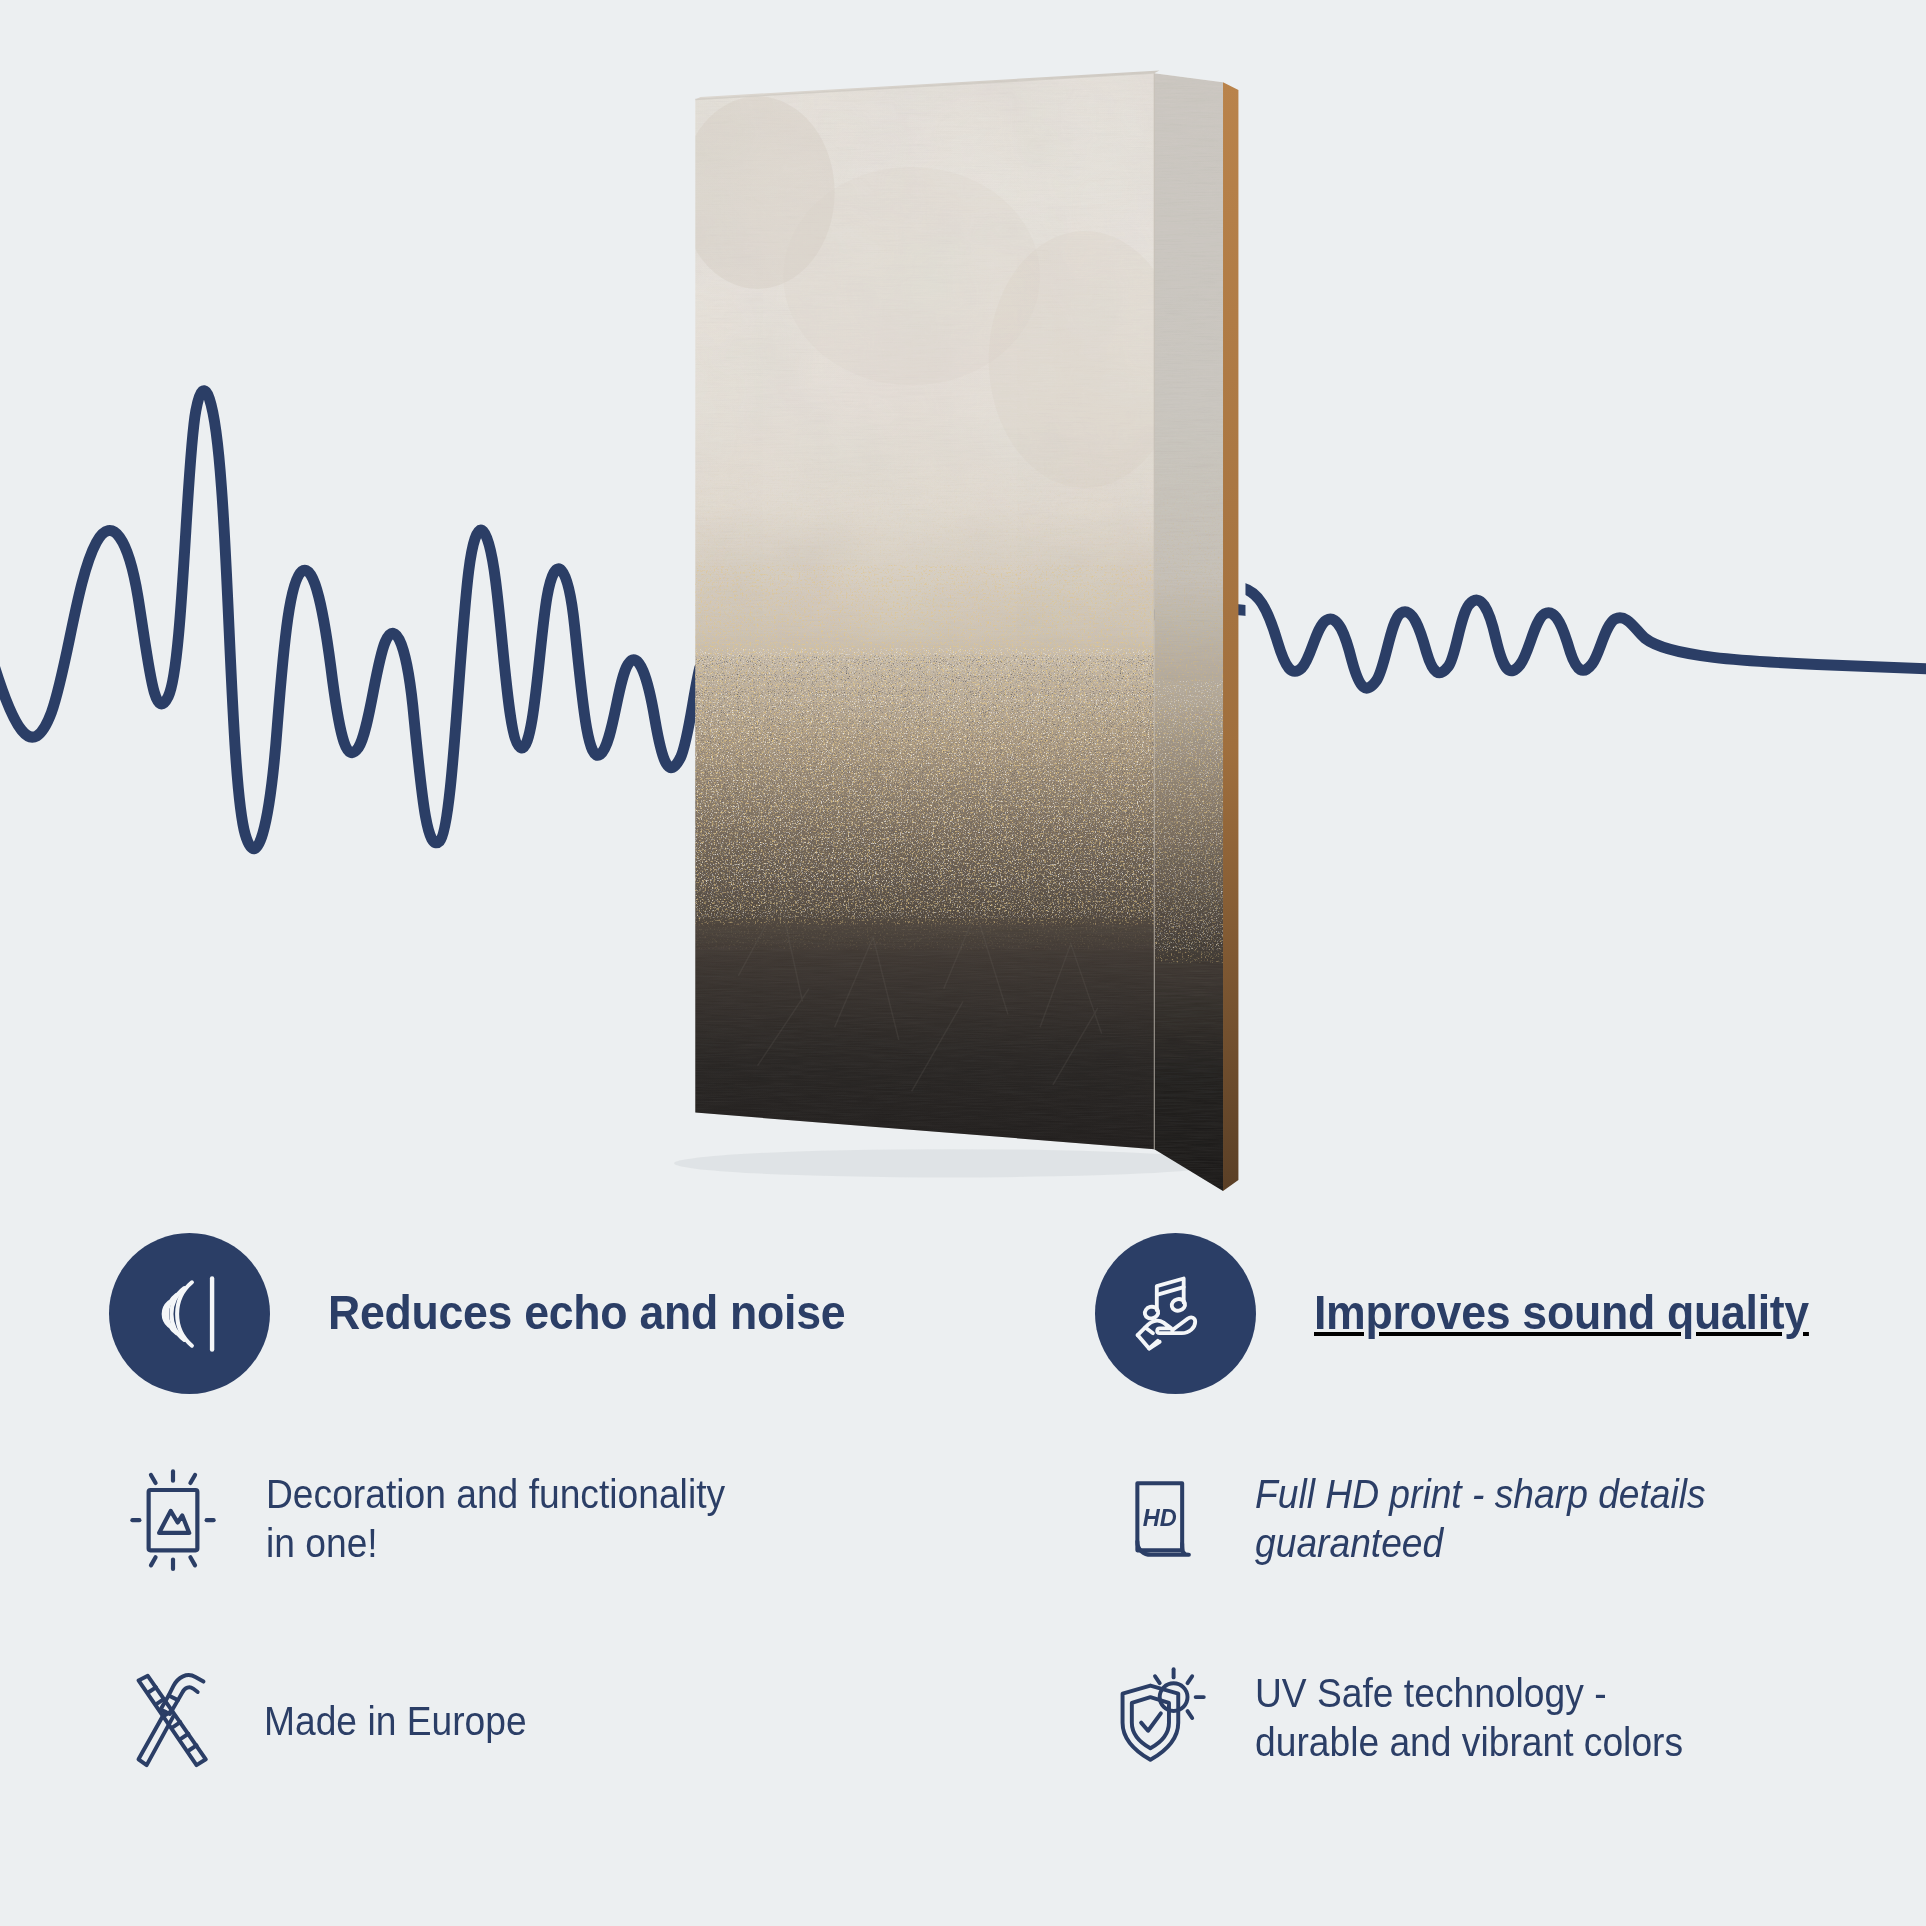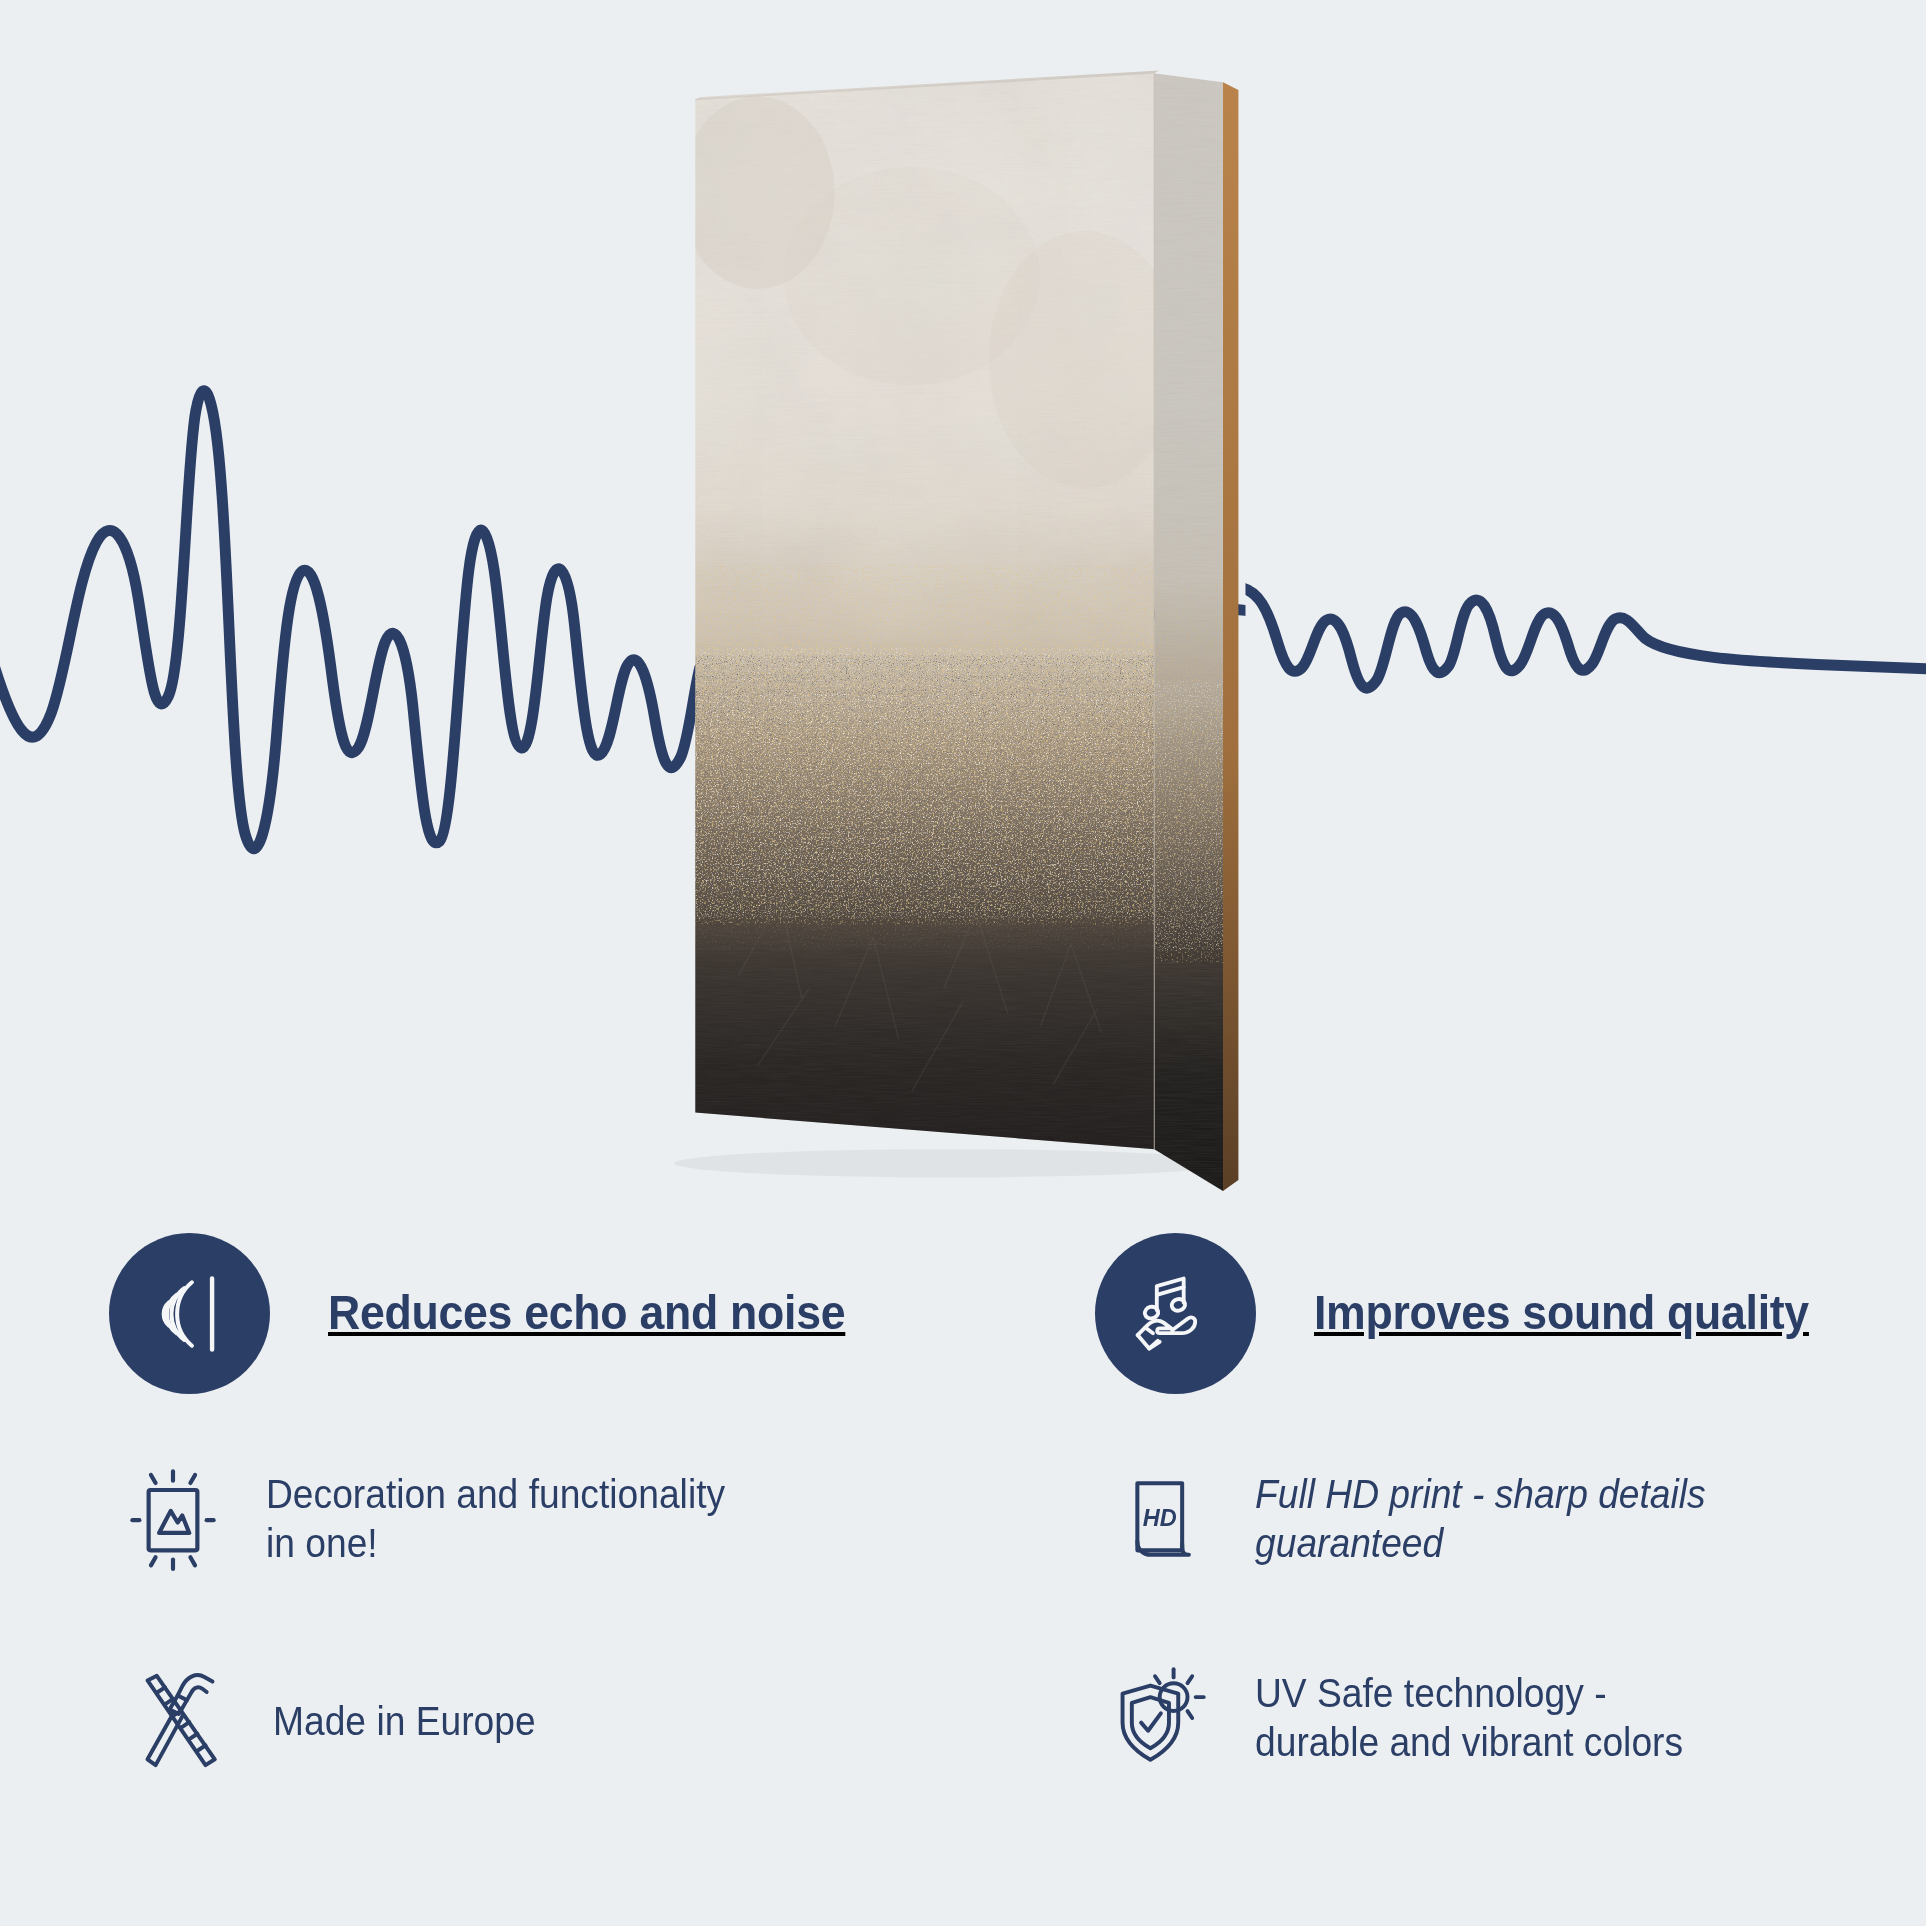--- a/index.html
+++ b/index.html
@@ -296,21 +296,21 @@
 
       <rect x="1083" y="100" width="750" height="1740" fill="url(#frontGrad)" opacity="0.12"></rect>
     </g>
 
     <line x1="1798" y1="114" x2="1798" y2="1790" stroke="#b9b2a8" stroke-width="2" opacity="0.6"></line>
     <line x1="1083" y1="155" x2="1798" y2="114" stroke="#cdc8c0" stroke-width="2" opacity="0.7"></line>
   </svg>
 
   <div class="features">
 
-    <div class="badge-row" style="left:109px;top:13px;text-decoration:underline;">
+    <div class="badge-row" style="left:109px;top:13px;">
       <div class="badge-circle">
         <svg width="96" height="96" viewBox="0 0 100 100">
           <g fill="none" stroke="#f4f6f8" stroke-width="4.2" stroke-linecap="round">
             <path d="M28 38 A16 16 0 0 0 28 62"></path>
             <path d="M36 30 A25 25 0 0 0 36 70"></path>
             <path d="M44 23 A34 34 0 0 0 44 77"></path>
             <path d="M52 17 A43 43 0 0 0 52 83"></path>
           </g>
           <line x1="73" y1="13" x2="73" y2="87" stroke="#f4f6f8" stroke-width="4.6" stroke-linecap="round"></line>
         </svg>
@@ -371,21 +371,21 @@
             <text x="48" y="56" font-family="Liberation Sans, sans-serif" font-size="21" font-weight="bold" fill="#2b3e66" stroke="none" text-anchor="middle">HD</text>
           </g>
         </svg>
       </div>
       <div class="feat-text">
         <span>Full HD print - sharp details</span>
         <span>guaranteed</span>
       </div>
     </div>
 
-    <div class="feat-row" style="left:119px;top:440px;">
+    <div class="feat-row" style="left:110px;top:440px;">
       <div class="feat-icon">
         <svg width="116" height="116" viewBox="0 0 100 100">
           <g fill="none" stroke="#2b3e66" stroke-width="3.4" stroke-linecap="round" stroke-linejoin="round">
 
             <path d="M22 15 L30 11 L80 83 L72 88 Z"></path>
             <line x1="31" y1="25" x2="37" y2="21"></line>
             <line x1="38" y1="35" x2="44" y2="31"></line>
             <line x1="45" y1="45" x2="51" y2="41"></line>
             <line x1="52" y1="55" x2="58" y2="51"></line>
             <line x1="59" y1="65" x2="65" y2="61"></line>

